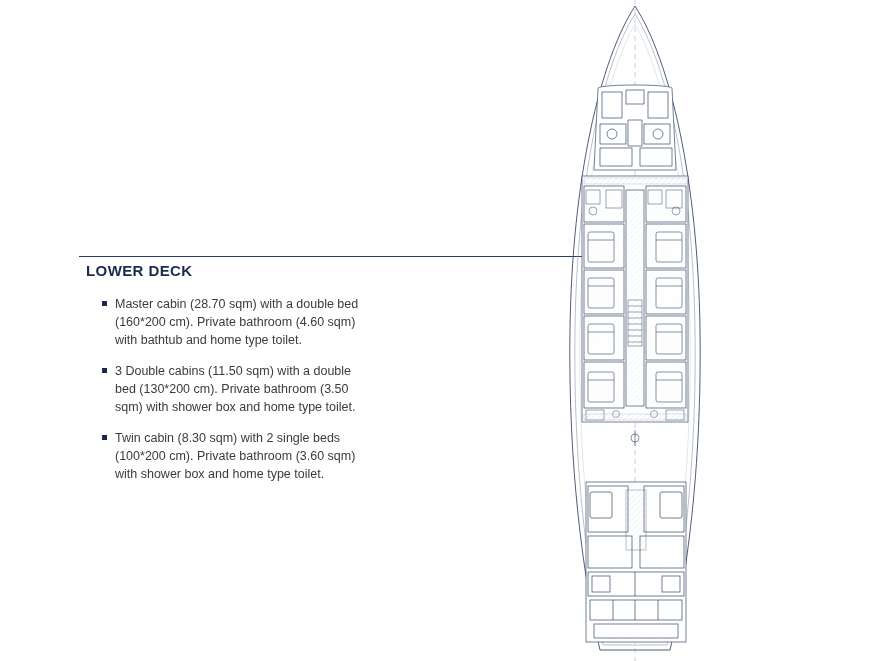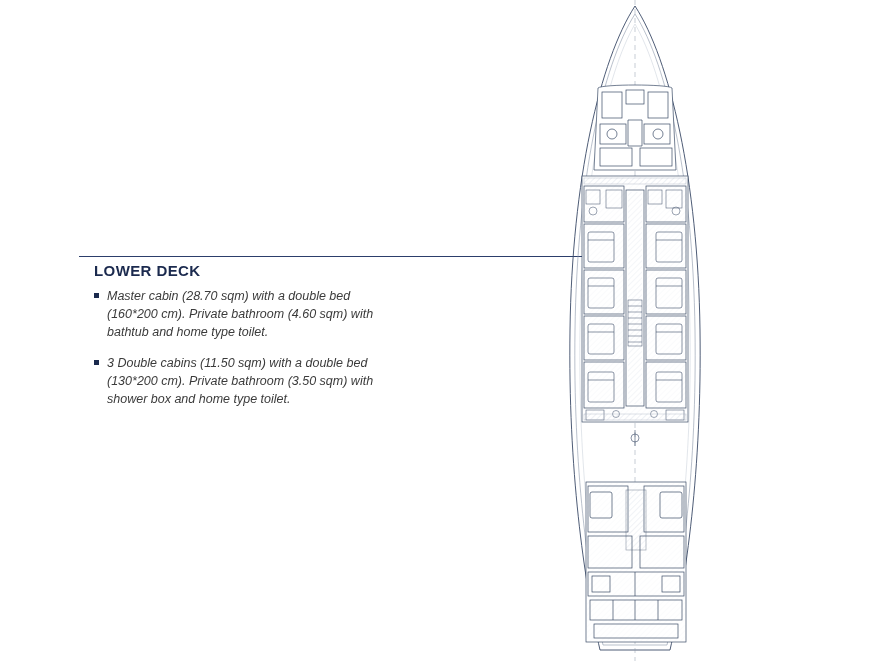--- a/index.html
+++ b/index.html
@@ -16,21 +16,21 @@
   }
   #stage {
     position: relative;
     width: 882px;
     height: 661px;
   }
 
   
   .callout {
     position: absolute;
-    left: 94px;
+    left: 86px;
     top: 262px;
     width: 300px;
   }
   .callout-rule {
     position: absolute;
     left: 79px;
     top: 256px;
     width: 556px;
     height: 1px;
     background: #2c3e6b;
@@ -47,23 +47,22 @@
   .callout-title {
     font-size: 15px;
     font-weight: bold;
     letter-spacing: 0.4px;
     color: #1b2a4e;
     margin: 0 0 8px 0;
     font-family: "Liberation Sans", sans-serif;
   }
   ul.callout-list {
     list-style: none;
-    margin: 0;
+    margin: 16px;
     padding: 0;
-    font-style: italic;
   }
   ul.callout-list li {
     position: relative;
     padding-left: 13px;
     margin-bottom: 13px;
     font-size: 12.5px;
     line-height: 18px;
     color: #3b3b3b;
     max-width: 292px;
   }
@@ -93,20 +92,21 @@
 <div id="stage">
 
   <div class="callout-rule"></div>
   <div class="callout-dot"></div>
 
   <div class="callout">
     <h2 class="callout-title">LOWER DECK</h2>
     <ul class="callout-list">
       <li>Master cabin (28.70 sqm) with a double bed (160*200 cm). Private bathroom (4.60 sqm) with bathtub and home type toilet.</li>
       <li>3 Double cabins (11.50 sqm) with a double bed (130*200 cm). Private bathroom (3.50 sqm) with shower box and home type toilet.</li>
+      <li>Twin cabin (8.30 sqm) with 2 single beds (100*200 cm). Private bathroom (3.60 sqm) with shower box and home type toilet.</li>
     </ul>
   </div>
 
   <div id="plan">
     <svg class="plan-svg" width="200" height="661" viewBox="0 0 200 661" xmlns="http://www.w3.org/2000/svg">
       <defs>
         <pattern id="hatch" width="4" height="4" patternUnits="userSpaceOnUse" patternTransform="rotate(45)">
           <line x1="0" y1="0" x2="0" y2="4" stroke="#c3cbd8" stroke-width="0.7"></line>
         </pattern>
         <pattern id="deckline" width="3" height="3" patternUnits="userSpaceOnUse">

